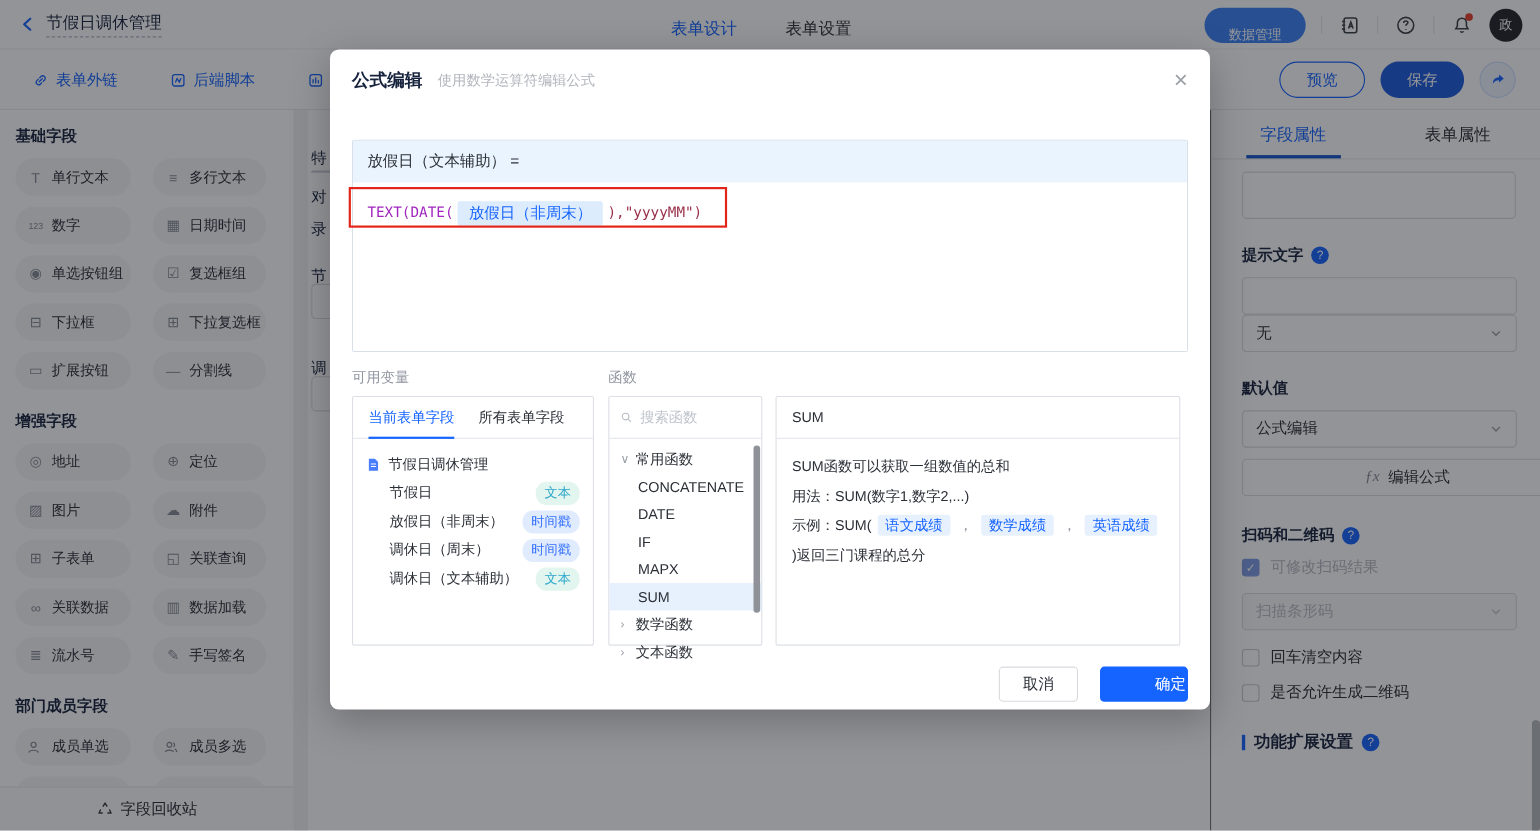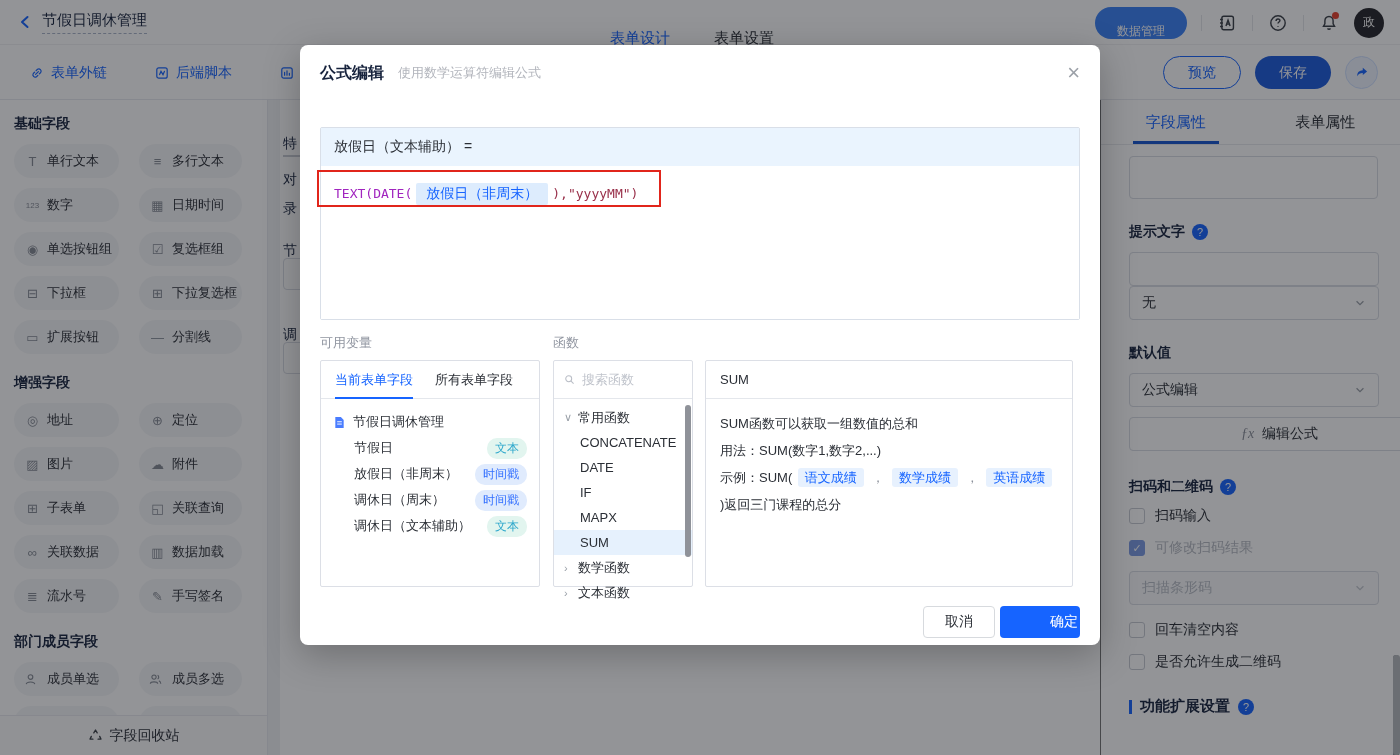--- a/index.html
+++ b/index.html
@@ -10,21 +10,21 @@
     color:#2b2f36; font-size:14px;
   }
   svg { display:block; }
 
   
   .topbar { position:absolute; left:0; top:0; width:1400px; height:45px; background:#fff;
             border-bottom:1px solid #f0f1f3; display:flex; align-items:center; z-index:1; }
   .back { margin-left:18px; cursor:pointer; }
   .apptitle { margin-left:10px; font-size:15px; color:#17233d; font-weight:500;
               border-bottom:1px dashed #aab4c8; padding-bottom:3px; }
-  .top-tabs { position:absolute; left:610px; top:16px; height:45px; display:flex; gap:44px; align-items:center; }
+  .top-tabs { position:absolute; left:610px; top:4px; height:45px; display:flex; gap:44px; align-items:center; }
   .top-tab { font-size:15px; cursor:pointer; }
   .top-tab.active { color:#1664ff; }
   .top-right { position:absolute; right:16px; top:0; height:45px; display:flex; align-items:center; gap:14px; }
   .pill-green { background:#3b82f6; color:#fff; border:none; height:31px; padding:16px 22px;
                 border-radius:16px; font-size:12px; cursor:pointer; }
   .vdiv { width:1px; height:16px; background:#e3e5e9; }
   .tb-ico { width:22px; height:22px; display:flex; align-items:center; justify-content:center; cursor:pointer; position:relative; }
   .bell-dot { position:absolute; right:1px; top:0; width:7px; height:7px; border-radius:50%; background:#e8402d; }
   .avatar { width:30px; height:30px; border-radius:50%; background:#26262a; color:#fff;
             display:flex; align-items:center; justify-content:center; font-size:12px; cursor:pointer; }
@@ -155,21 +155,21 @@
   .fitem { height:25px; line-height:25px; padding-left:26px; cursor:pointer; }
   .fitem.selected { background:#e6f1fd; }
   .fscroll { top:44px; height:152px; }
 
   .dhead { height:38px; border-bottom:1px solid #e4e7ec; display:flex; align-items:center;
            padding:0 14px; font-size:13px; color:#2b2f36; }
   .dbody { padding:11px 14px; font-size:13px; line-height:27px; color:#2b2f36; }
   .dchip { background:#e7f1fe; color:#1664ff; padding:2px 7px; border-radius:3px; margin:0 2px; }
   .dcomma { color:#8a8f99; margin:0 2px; }
 
-  .modal-footer { display:flex; justify-content:flex-end; gap:5px; margin-top:19px; }
+  .modal-footer { display:flex; justify-content:flex-end; gap:20px; margin-top:19px; }
   .btn-cancel { width:72px; height:32px; border:1px solid #d7dade; border-radius:4px; background:#fff;
                 font-size:14px; color:#2b2f36; cursor:pointer; }
   .btn-ok { width:80px; height:32px; border:none; border-radius:4px; background:#1664ff;
             font-size:14px; color:#fff; cursor:pointer;padding-left:48px; }
 
   .page-scroll-thumb { position:absolute; right:0; width:7px; top:655px; height:100px;
                        background:#6b6e73; border-radius:3px; z-index:70; }
 </style>
 </head>
 <body>
@@ -413,24 +413,20 @@
         </svg>
     </div>
     <div class="p-btn" style="margin-top:10px;">
       <span class="fx-g">ƒx</span>
       <span>编辑公式</span>
     </div>
 
     <div class="p-label" style="margin-top:27px;">
       <span>扫码和二维码</span>
       <span class="qmark">?</span>
-    </div>
-    <div class="cb-row">
-      <span class="cb"></span>
-      <span class="cb-label">扫码输入</span>
     </div>
     <div class="cb-row">
       <span class="cb checked-disabled">✓</span>
       <span class="cb-label dim">可修改扫码结果</span>
     </div>
     <div class="p-select disabled">
       <span>扫描条形码</span>
       <svg width="12" height="12" viewBox="0 0 14 14" fill="none" stroke="#c3c7cf" stroke-width="1.5">
           <path d="M3 5l4 4 4-4"></path>
         </svg>

